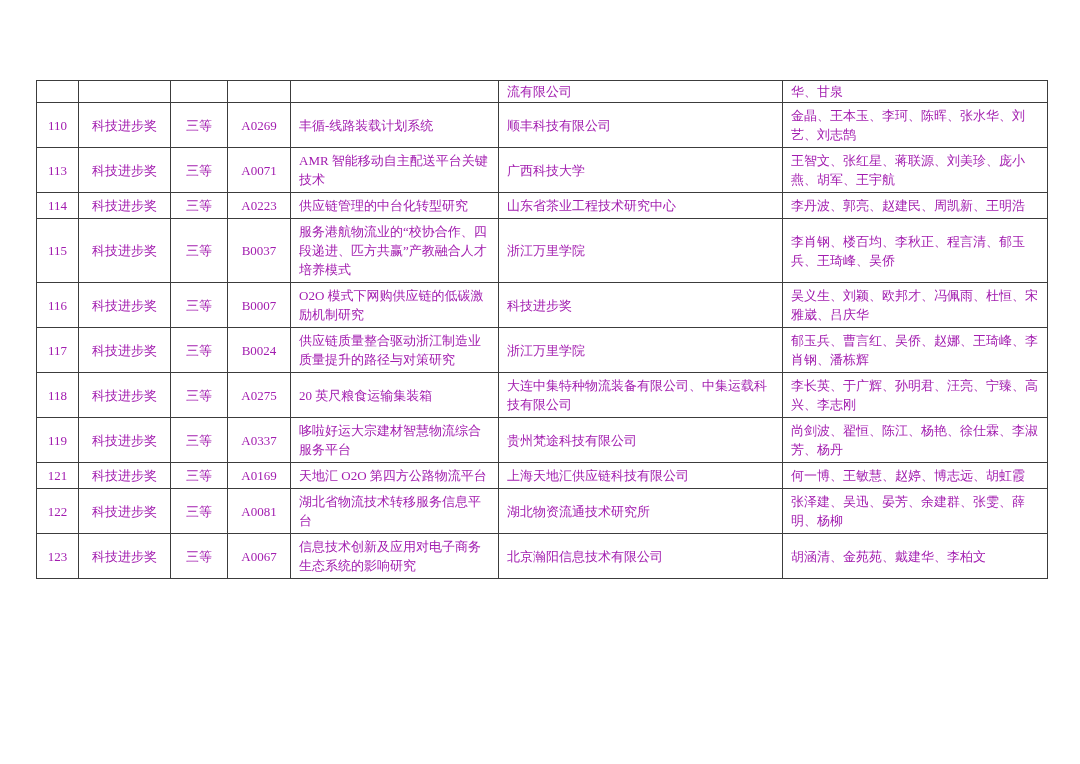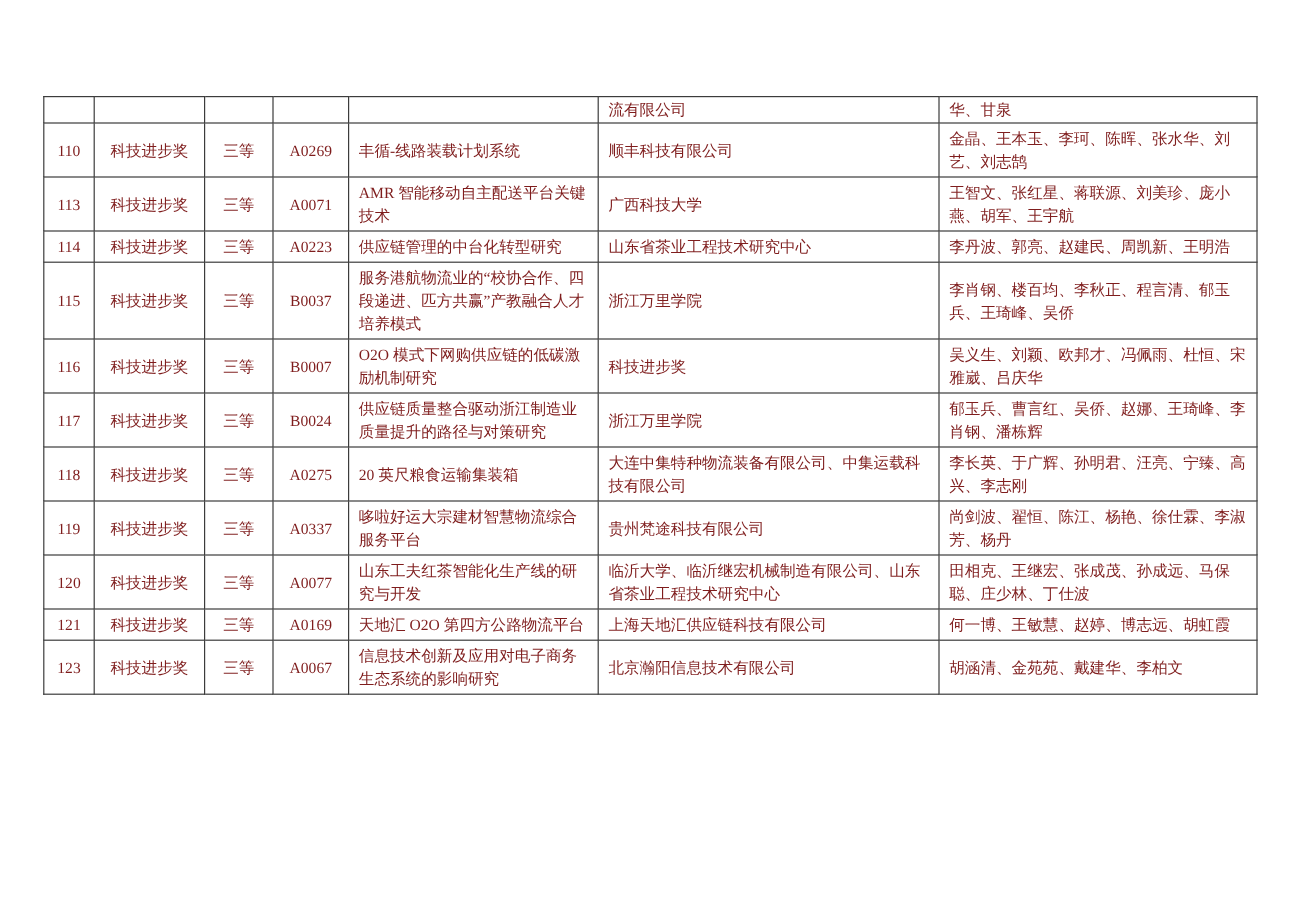--- a/index.html
+++ b/index.html
@@ -7,21 +7,21 @@
     padding: 0;
     background: #ffffff;
   }
   .page {
     position: relative;
     width: 1080px;
     height: 764px;
     background: #ffffff;
     overflow: hidden;
     font-family: "Liberation Serif", "DejaVu Serif", serif;
-    color: #7f1d1d;
+    color: #a21caf;
   }
   table.awards {
     position: absolute;
     left: 36px;
     top: 80px;
     width: 1011px;
     border-collapse: collapse;
     table-layout: fixed;
     font-size: 13px;
     line-height: 19px;
@@ -142,36 +142,36 @@
         <tr>
           <td class="c0">119</td>
           <td class="c1">科技进步奖</td>
           <td class="c2">三等</td>
           <td class="c3">A0337</td>
           <td class="c4">哆啦好运大宗建材智慧物流综合服务平台</td>
           <td class="c5">贵州梵途科技有限公司</td>
           <td class="c6">尚剑波、翟恒、陈江、杨艳、徐仕霖、李淑芳、杨丹</td>
         </tr>
         <tr>
-          <td class="c0">120</td>
-          <td class="c1">科技进步奖</td>
-          <td class="c2">三等</td>
-          <td class="c3">A0077</td>
-          <td class="c4">山东工夫红茶智能化生产线的研究与开发</td>
-          <td class="c5">临沂大学、临沂继宏机械制造有限公司、山东省茶业工程技术研究中心</td>
-          <td class="c6">田相克、王继宏、张成茂、孙成远、马保聪、庄少林、丁仕波</td>
-        </tr>
-        <tr>
           <td class="c0">121</td>
           <td class="c1">科技进步奖</td>
           <td class="c2">三等</td>
           <td class="c3">A0169</td>
           <td class="c4">天地汇 O2O 第四方公路物流平台</td>
           <td class="c5">上海天地汇供应链科技有限公司</td>
           <td class="c6">何一博、王敏慧、赵婷、博志远、胡虹霞</td>
+        </tr>
+        <tr>
+          <td class="c0">122</td>
+          <td class="c1">科技进步奖</td>
+          <td class="c2">三等</td>
+          <td class="c3">A0081</td>
+          <td class="c4">湖北省物流技术转移服务信息平台</td>
+          <td class="c5">湖北物资流通技术研究所</td>
+          <td class="c6">张泽建、吴迅、晏芳、余建群、张雯、薛明、杨柳</td>
         </tr>
         <tr>
           <td class="c0">123</td>
           <td class="c1">科技进步奖</td>
           <td class="c2">三等</td>
           <td class="c3">A0067</td>
           <td class="c4">信息技术创新及应用对电子商务生态系统的影响研究</td>
           <td class="c5">北京瀚阳信息技术有限公司</td>
           <td class="c6">胡涵清、金苑苑、戴建华、李柏文</td>
         </tr>

